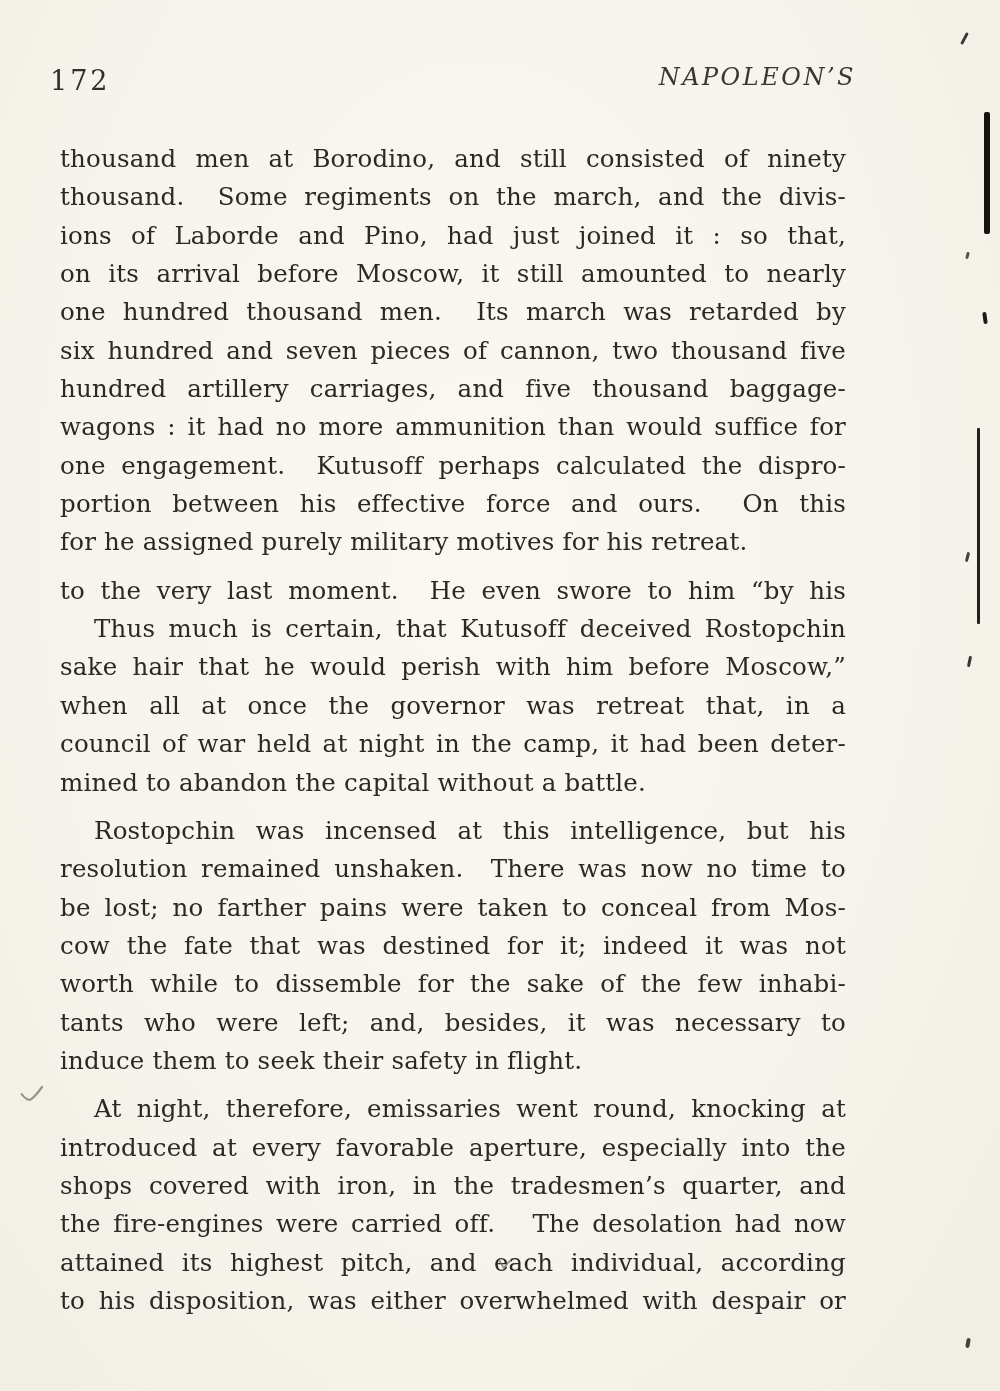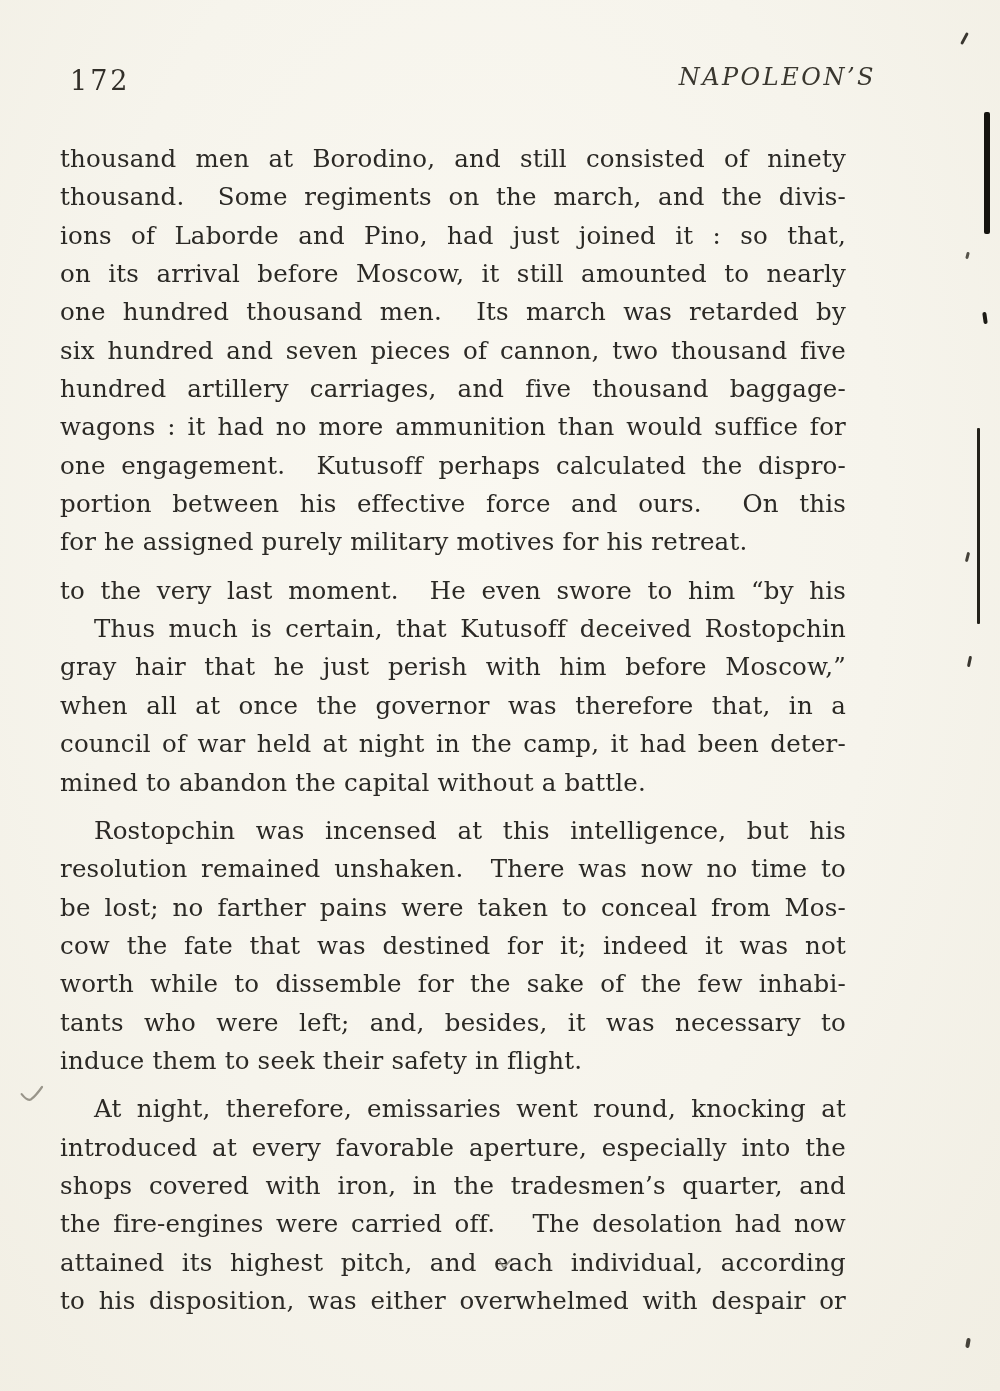--- a/index.html
+++ b/index.html
@@ -14,21 +14,20 @@
     color: #2b2925;
   }
 
   
   .header {
     position: absolute;
     top: 63px;
     left: 50px;
     width: 806px;
     height: 40px;
-    margin-left: 20px;
   }
   .page-number {
     position: absolute;
     left: 0;
     top: 2px;
     font-size: 27px;
     letter-spacing: 3px;
     color: #322f29;
   }
   .running-header {
@@ -106,22 +105,22 @@
         <div class="line">six hundred and seven pieces of cannon, two thousand five</div>
         <div class="line">hundred artillery carriages, and five thousand baggage-</div>
         <div class="line">wagons : it had no more ammunition than would suffice for</div>
         <div class="line">one engagement.&nbsp; Kutusoff perhaps calculated the dispro-</div>
         <div class="line">portion between his effective force and ours.&nbsp; On this</div>
         <div class="line para-end">for he assigned purely military motives for his retreat.</div>
       </div>
       <div class="paragraph">
         <div class="line">to the very last moment.&nbsp; He even swore to him “by his</div>
         <div class="line indent">Thus much is certain, that Kutusoff deceived Rostopchin</div>
-        <div class="line">gray hair that he just perish with him before Moscow,”</div>
-        <div class="line">when all at once the governor was therefore that, in a</div>
+        <div class="line">sake hair that he would perish with him before Moscow,”</div>
+        <div class="line">when all at once the governor was retreat that, in a</div>
         <div class="line">council of war held at night in the camp, it had been deter-</div>
         <div class="line para-end">mined to abandon the capital without a battle.</div>
       </div>
       <div class="paragraph">
         <div class="line indent">Rostopchin was incensed at this intelligence, but his</div>
         <div class="line">resolution remained unshaken.&nbsp; There was now no time to</div>
         <div class="line">be lost; no farther pains were taken to conceal from Mos-</div>
         <div class="line">cow the fate that was destined for it; indeed it was not</div>
         <div class="line">worth while to dissemble for the sake of the few inhabi-</div>
         <div class="line">tants who were left; and, besides, it was necessary to</div>

